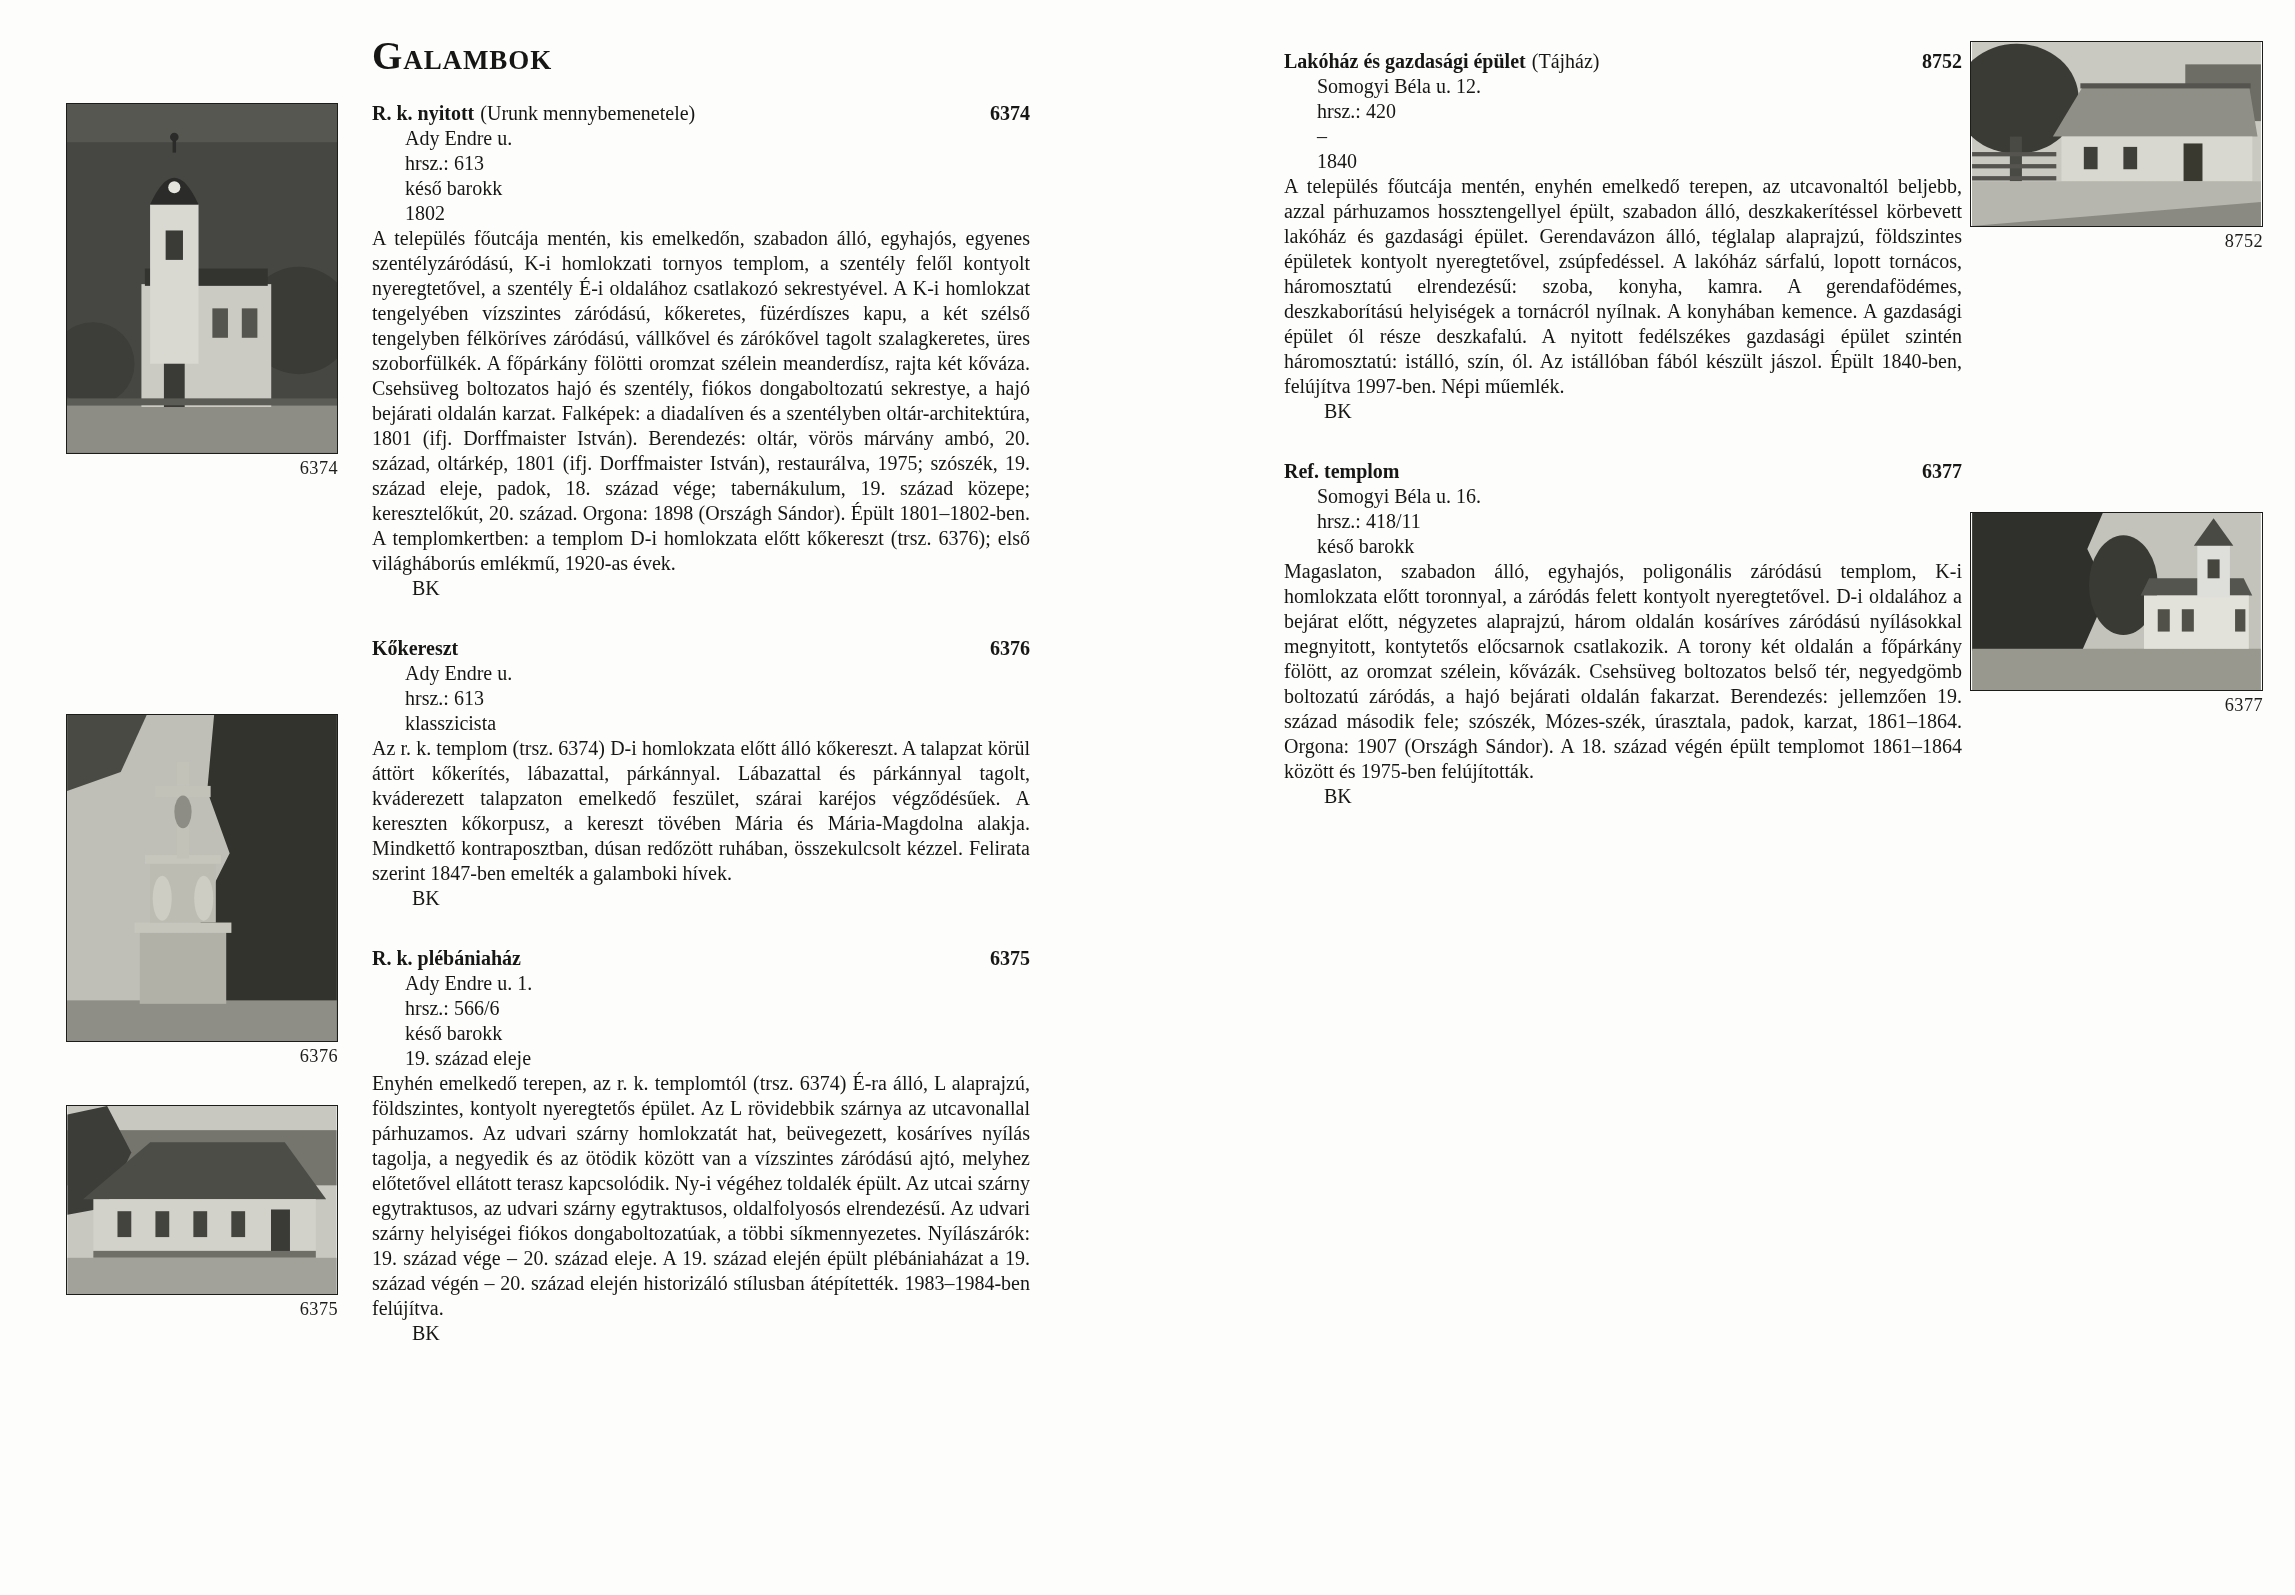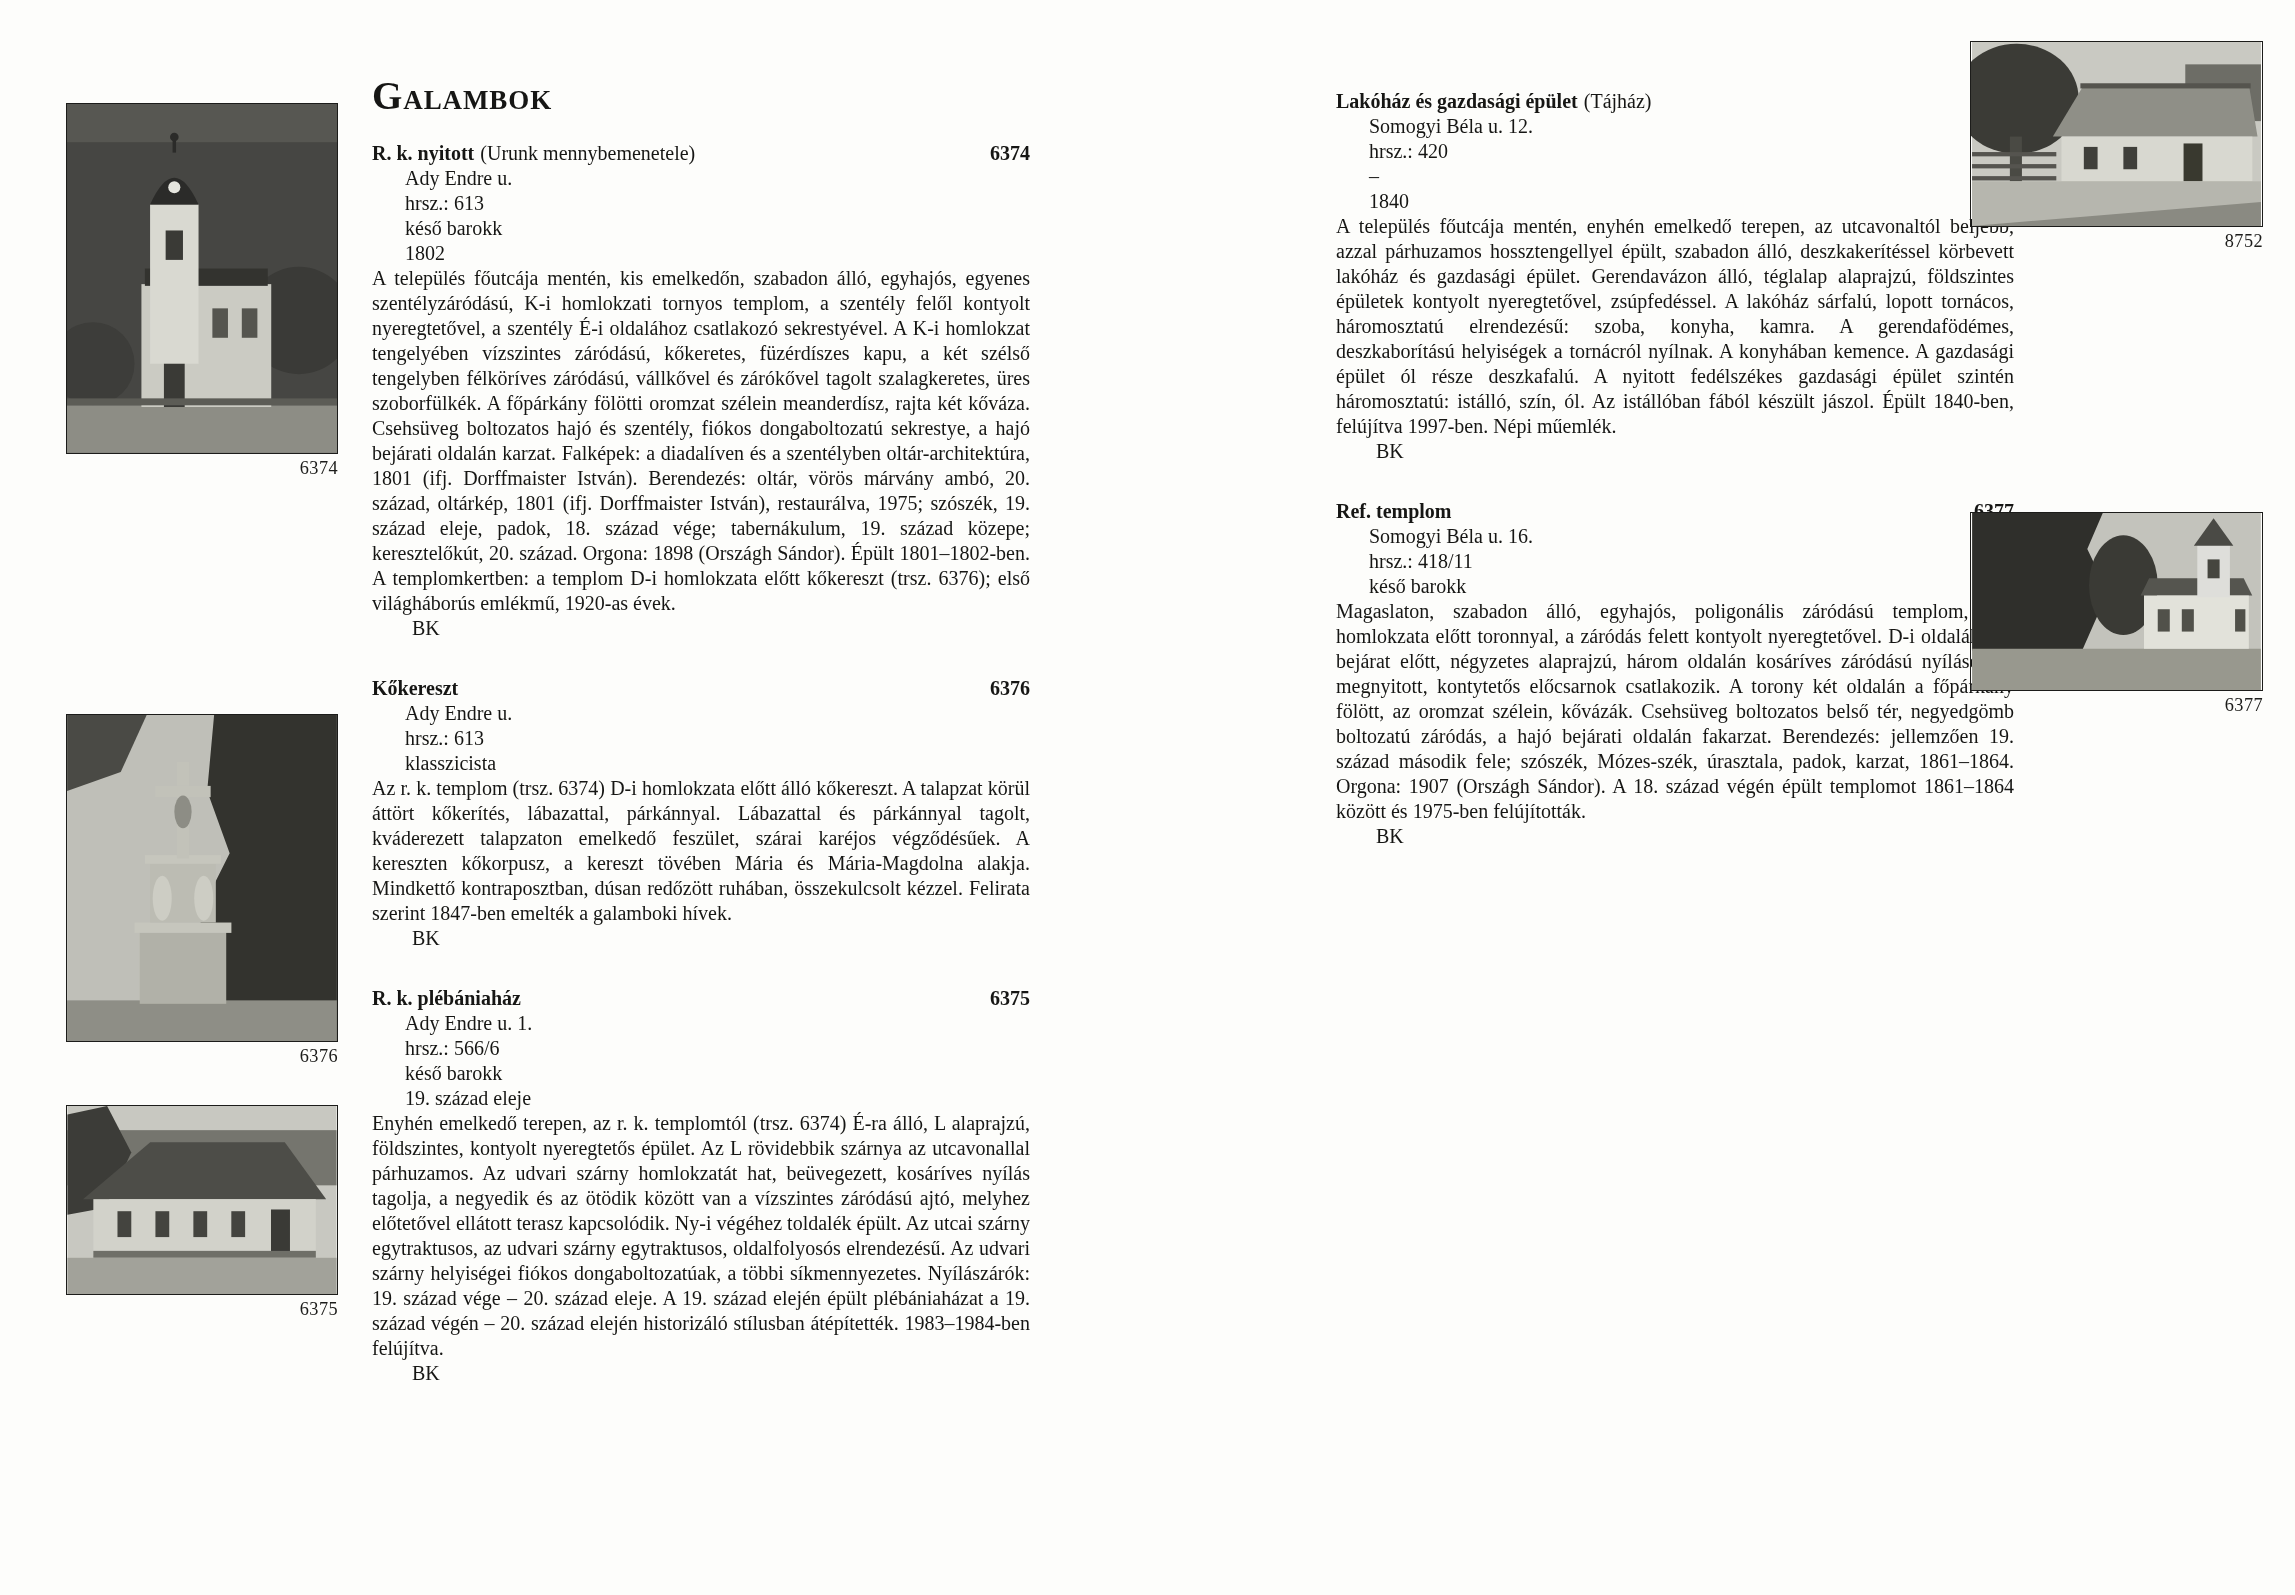--- a/index.html
+++ b/index.html
@@ -5,23 +5,23 @@
   html,body{margin:0;padding:0;background:#e8e8e6;}
   .page{
     position:relative;
     width:2295px;height:1595px;
     background:#fdfdfb;
     font-family:"Liberation Serif","DejaVu Serif",serif;
     color:#161614;
     overflow:hidden;
   }
   
-  .text-col{position:absolute;margin-top:40px;}
+  .text-col{position:absolute;}
   .text-col.left{left:372px;top:33px;width:658px;}
-  .text-col.right{left:1336px;top:49px;width:678px;font-family:Liberation Serif, serif;}
+  .text-col.right{left:1284px;top:49px;width:678px;font-family:Liberation Serif, serif;}
   .page-title{
     font-size:39px;line-height:45px;font-weight:bold;
     font-variant:small-caps;letter-spacing:0.9px;
     margin:0 0 22.6px 0;
   }
   .entry{font-size:20px;line-height:25px;margin:0 0 35px 0;}
   .entry-head{display:flex;justify-content:space-between;align-items:baseline;}
   .entry-name{font-weight:bold;}
   .entry-suffix{font-weight:normal;margin-left:6.1px;}
   .entry-number{font-weight:bold;margin-left:17.4px;white-space:nowrap;}

